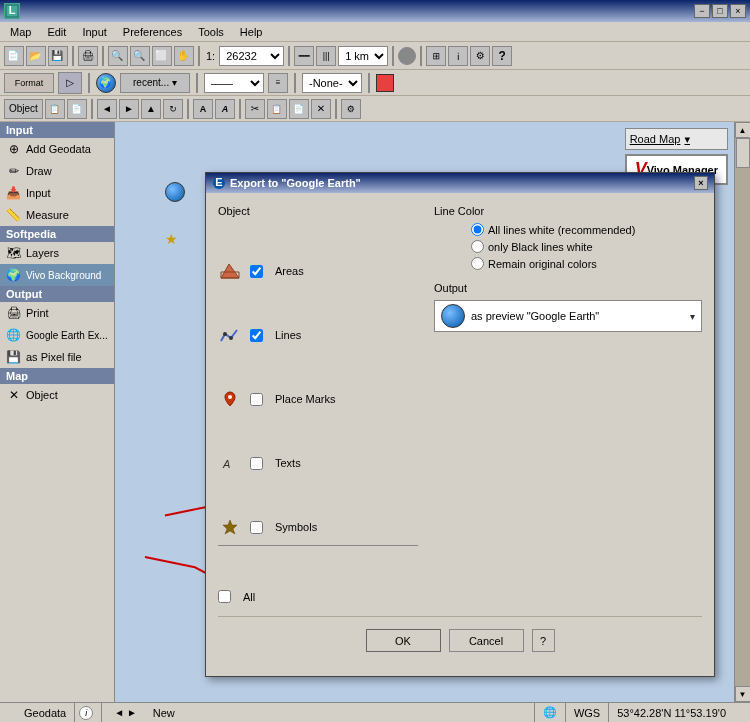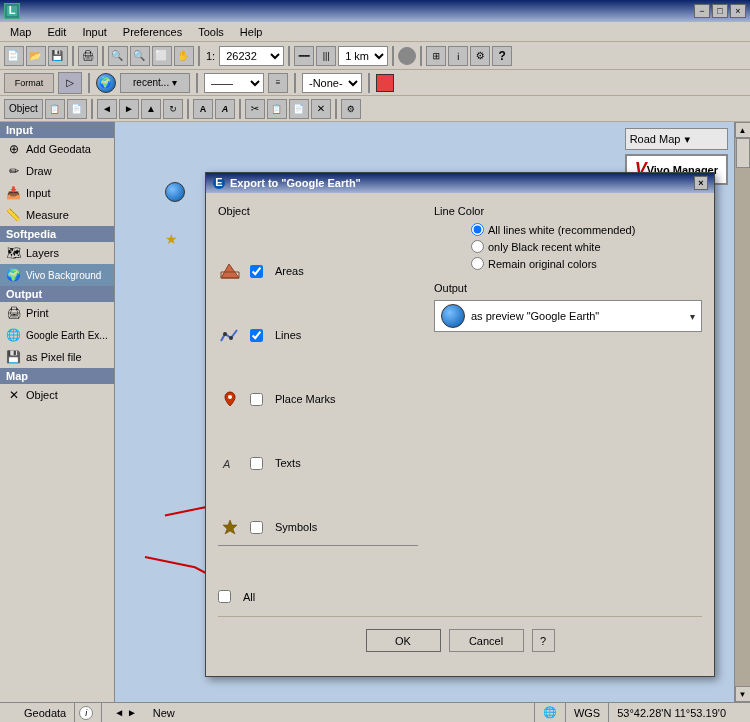--- a/index.html
+++ b/index.html
@@ -132,20 +132,21 @@
     }
     .road-map-select {
       background: #e8e8e8;
       border: 1px solid #888;
       height: 22px;
       display: flex;
       align-items: center;
       padding: 0 4px;
       gap: 4px;
       cursor: pointer;
+      text-decoration: underline;
     }
     .vivo-manager-box {
       background: white;
       border: 2px solid #888;
       padding: 3px 8px;
       font-size: 13px;
       font-weight: bold;
       display: flex;
       align-items: center;
     }
@@ -591,21 +592,21 @@
             <div class="dialog-right">
               <div class="dialog-section-label">Line Color</div>
 
               <div class="radio-group">
                 <div class="radio-row">
                   <input type="radio" name="linecolor" class="dialog-radio" checked="" style="">
                   <label>All lines white (recommended)</label>
                 </div>
                 <div class="radio-row">
                   <input type="radio" name="linecolor" class="dialog-radio" style="">
-                  <label>only Black recent white</label>
+                  <label>only Black lines white</label>
                 </div>
                 <div class="radio-row">
                   <input type="radio" name="linecolor" class="dialog-radio" style="">
                   <label>Remain original colors</label>
                 </div>
               </div>
 
               <div class="output-section">
                 <div class="dialog-section-label">Output</div>
                 <div class="output-select-row">

